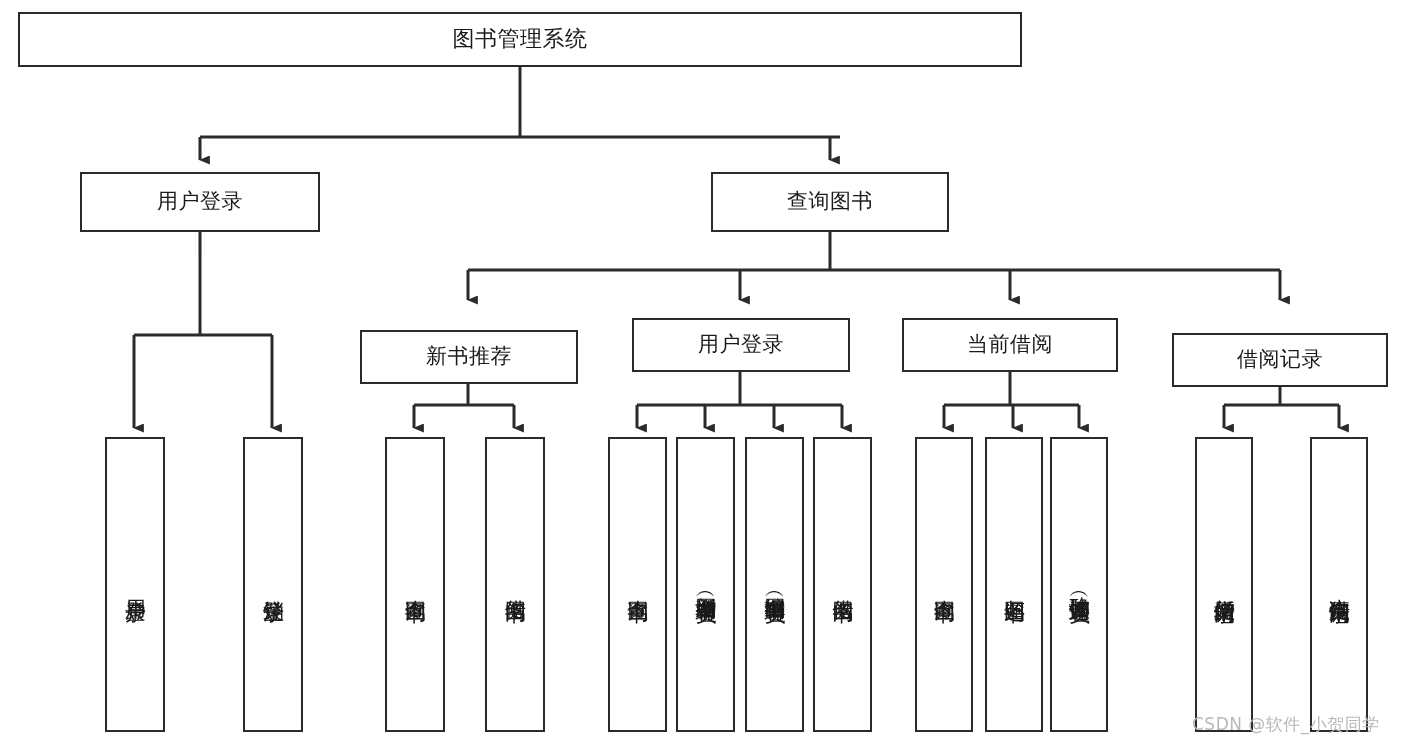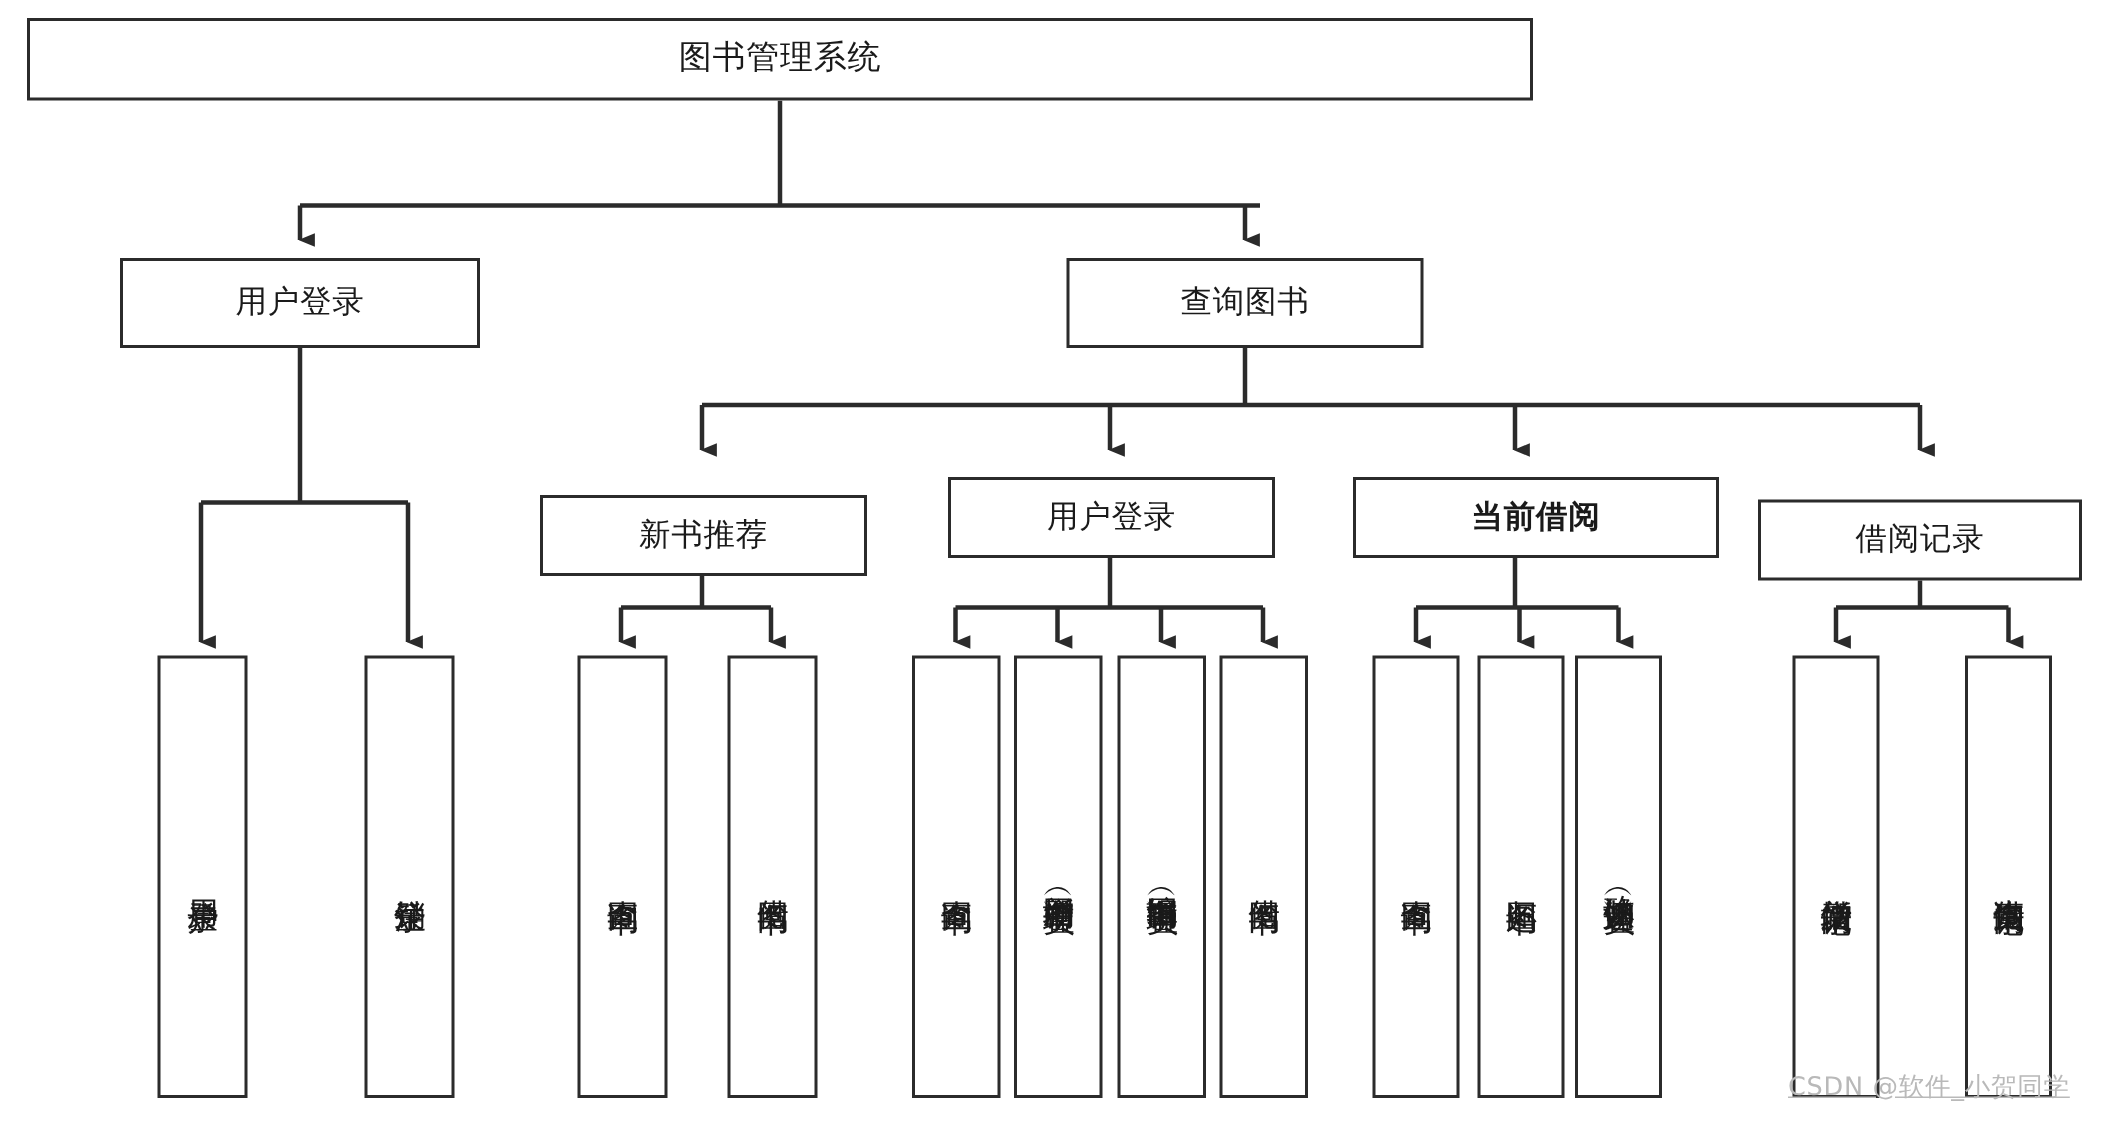--- a/index.html
+++ b/index.html
@@ -129,21 +129,21 @@
   <div class="node horiz" style="left:711px; top:172px; width:238px; height:60px;">
     <span>查询图书</span>
   </div>
 
   <div class="node horiz" style="left:360px; top:318px; width:218px; height:54px;margin-top:12px;">
     <span>新书推荐</span>
   </div>
   <div class="node horiz" style="left:632px; top:318px; width:218px; height:54px;">
     <span>用户登录</span>
   </div>
-  <div class="node horiz" style="left:902px; top:318px; width:244px; height:54px;font-weight:bold;">
+  <div class="node horiz" style="left:902px; top:318px; width:216px; height:54px;">
     <span>当前借阅</span>
   </div>
   <div class="node horiz" style="left:1172px; top:333px; width:216px; height:54px;">
     <span>借阅记录</span>
   </div>
 
   <div class="node leaf" style="left:105px; top:437px; width:60px; height:295px;">
     <span class="vtext">用户登录</span>
   </div>
   <div class="node leaf" style="left:243px; top:437px; width:60px; height:295px;">
@@ -180,15 +180,15 @@
     <span class="vtext">确认归还（管理员）</span>
   </div>
 
   <div class="node leaf" style="left:1195px; top:437px; width:58px; height:295px;">
     <span class="vtext">新增借阅记录</span>
   </div>
   <div class="node leaf" style="left:1310px; top:437px; width:58px; height:295px;">
     <span class="vtext">查询借阅记录</span>
   </div>
 
-  <div class="watermark" style="left:1192px; top:713px;text-decoration:underline;">CSDN @软件_小贺同学</div>
+  <div class="watermark" style="left:1192px; top:713px;">CSDN @软件_小贺同学</div>
 
 </div>
 
 </body></html>

